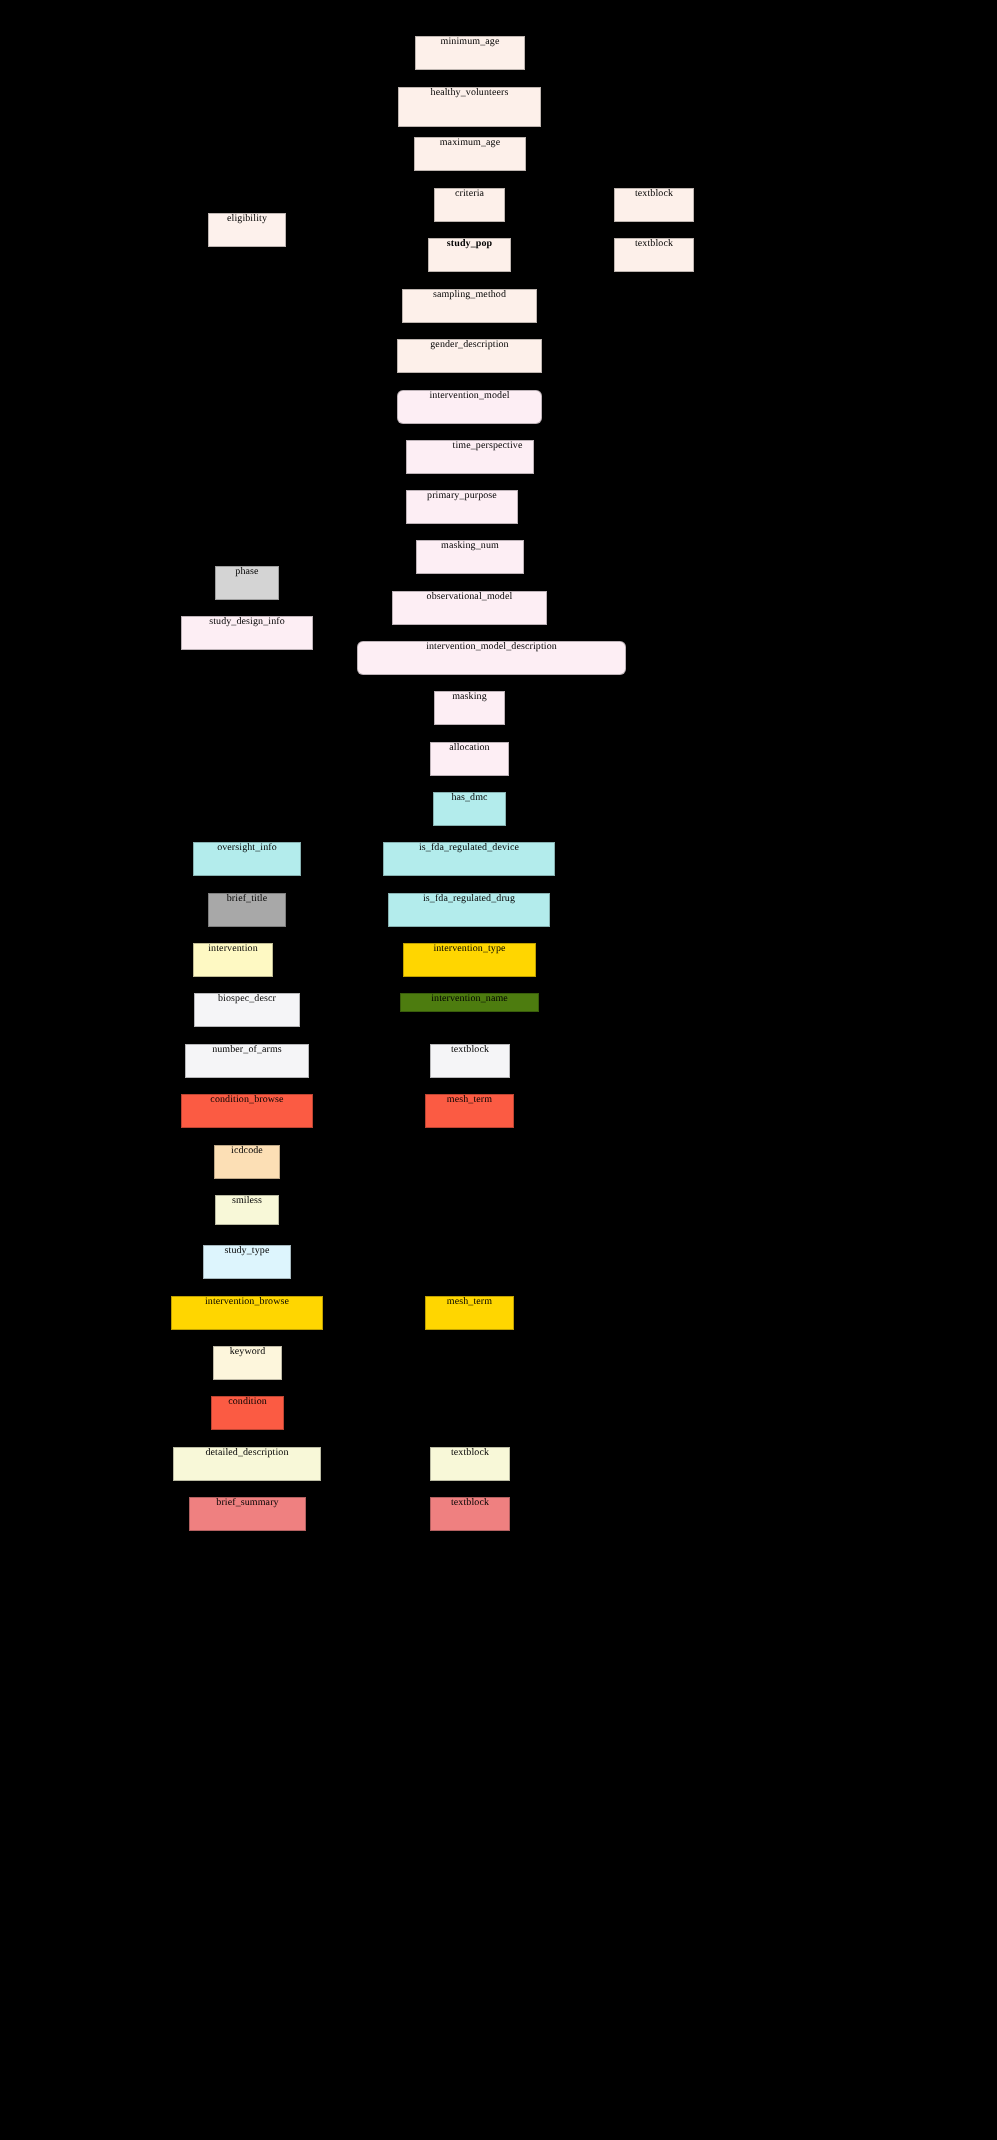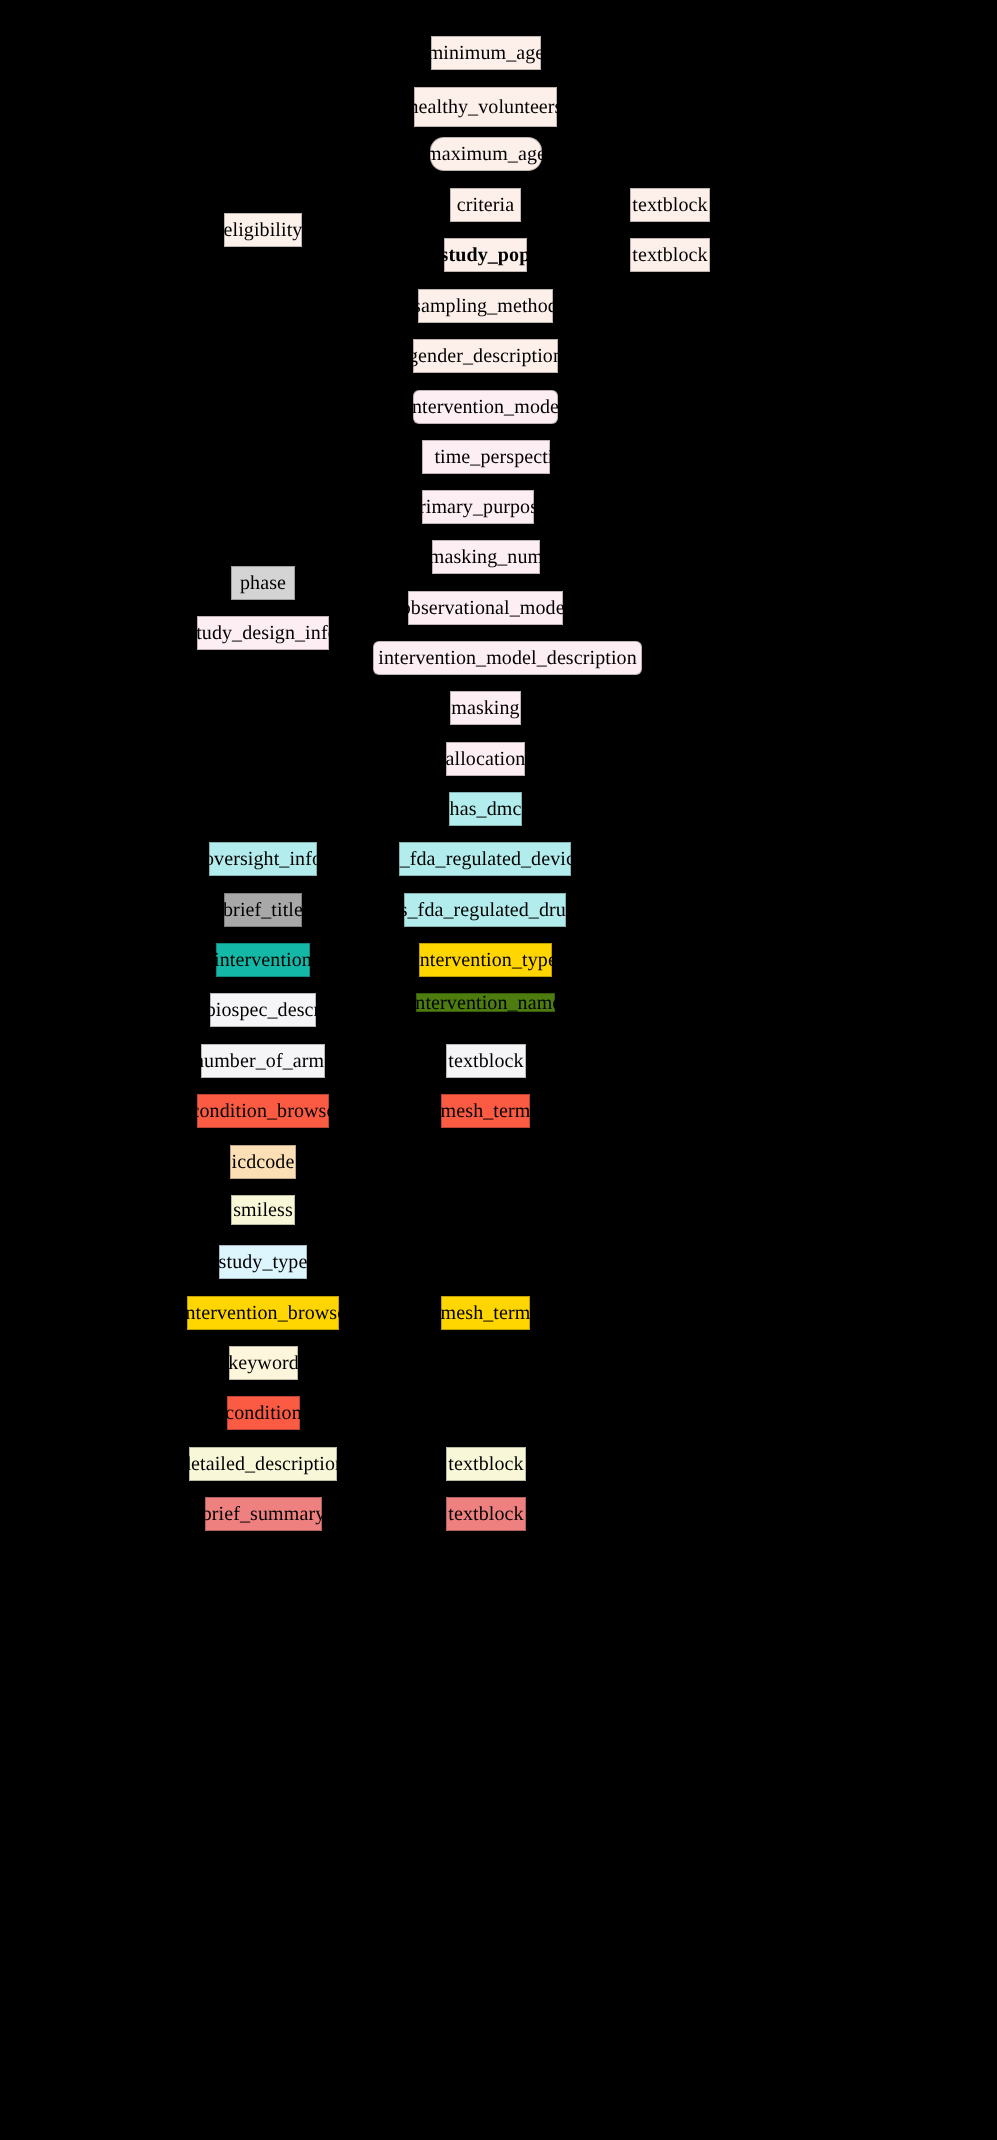--- a/index.html
+++ b/index.html
@@ -15,30 +15,28 @@
     position: relative;
     width: 997px;
     height: 2140px;
     background: #000000;
     overflow: hidden;
   }
   .node {
     position: absolute;
     box-sizing: border-box;
     display: flex;
-    align-items: center;
     justify-content: center;
     color: #000000;
-    font-size: 20px;
+    font-size: 10px;
     line-height: 1;
     white-space: nowrap;
     letter-spacing: 0.1px;
     border: 1px solid rgba(0,0,0,0.25);
     text-rendering: geometricPrecision;
-    margin-left: 16px;
   }
   .edge {
     position: absolute;
     background: #000000;
   }
 </style>
 </head>
 <body>
 
 <div id="canvas" style="width: 997px; height: 2140px; background: rgb(0, 0, 0);">
@@ -68,21 +66,21 @@
     <div class="edge" style="left: 313px; top: 1110.5px; width: 112px; height: 1px; transform-origin: 0px 50%; transform: rotate(0deg);"></div>
     <div class="edge" style="left: 323px; top: 1312.5px; width: 102px; height: 1px; transform-origin: 0px 50%; transform: rotate(0deg);"></div>
     <div class="edge" style="left: 321px; top: 1463.5px; width: 109px; height: 1px; transform-origin: 0px 50%; transform: rotate(0deg);"></div>
     <div class="edge" style="left: 306px; top: 1513.5px; width: 124px; height: 1px; transform-origin: 0px 50%; transform: rotate(0deg);"></div>
     <div class="node" style="left: 415px; top: 36px; width: 110px; height: 34px; background: rgb(253, 240, 234);">
       <span>minimum_age</span>
     </div>
     <div class="node" style="left: 398px; top: 87px; width: 143px; height: 40px; background: rgb(253, 240, 234);">
       <span>healthy_volunteers</span>
     </div>
-    <div class="node" style="left: 414px; top: 137px; width: 112px; height: 34px; background: rgb(253, 240, 234); border-radius: 14px;">
+    <div class="node" style="left: 414px; top: 137px; width: 112px; height: 34px; background: rgb(253, 240, 234);">
       <span>maximum_age</span>
     </div>
     <div class="node" style="left: 434px; top: 188px; width: 71px; height: 34px; background: rgb(253, 240, 234);">
       <span>criteria</span>
     </div>
     <div class="node" style="left: 614px; top: 188px; width: 80px; height: 34px; background: rgb(253, 240, 234);">
       <span>textblock</span>
     </div>
     <div class="node" style="left: 208px; top: 213px; width: 78px; height: 34px; background: rgb(253, 241, 236);">
       <span>eligibility</span>
@@ -137,21 +135,21 @@
     </div>
     <div class="node" style="left: 383px; top: 842px; width: 172px; height: 34px; background: rgb(179, 236, 236);">
       <span>is_fda_regulated_device</span>
     </div>
     <div class="node" style="left: 208px; top: 893px; width: 78px; height: 34px; background: rgb(168, 168, 168);">
       <span>brief_title</span>
     </div>
     <div class="node" style="left: 388px; top: 893px; width: 162px; height: 34px; background: rgb(179, 236, 236);">
       <span>is_fda_regulated_drug</span>
     </div>
-    <div class="node" style="left: 200px; top: 943px; width: 94px; height: 34px; background: #14b8a6;">
+    <div class="node" style="left: 193px; top: 943px; width: 80px; height: 34px; background: #fef9c3;">
       <span>intervention</span>
     </div>
     <div class="node" style="left: 403px; top: 943px; width: 133px; height: 34px; background: rgb(255, 214, 0);">
       <span>intervention_type</span>
     </div>
     <div class="node" style="left: 194px; top: 993px; width: 106px; height: 34px; background: rgb(245, 245, 247);">
       <span>biospec_descr</span>
     </div>
     <div class="node" style="left: 400px; top: 993px; width: 139px; height: 19px; background: #4d7c0f;">
       <span>intervention_name</span>

